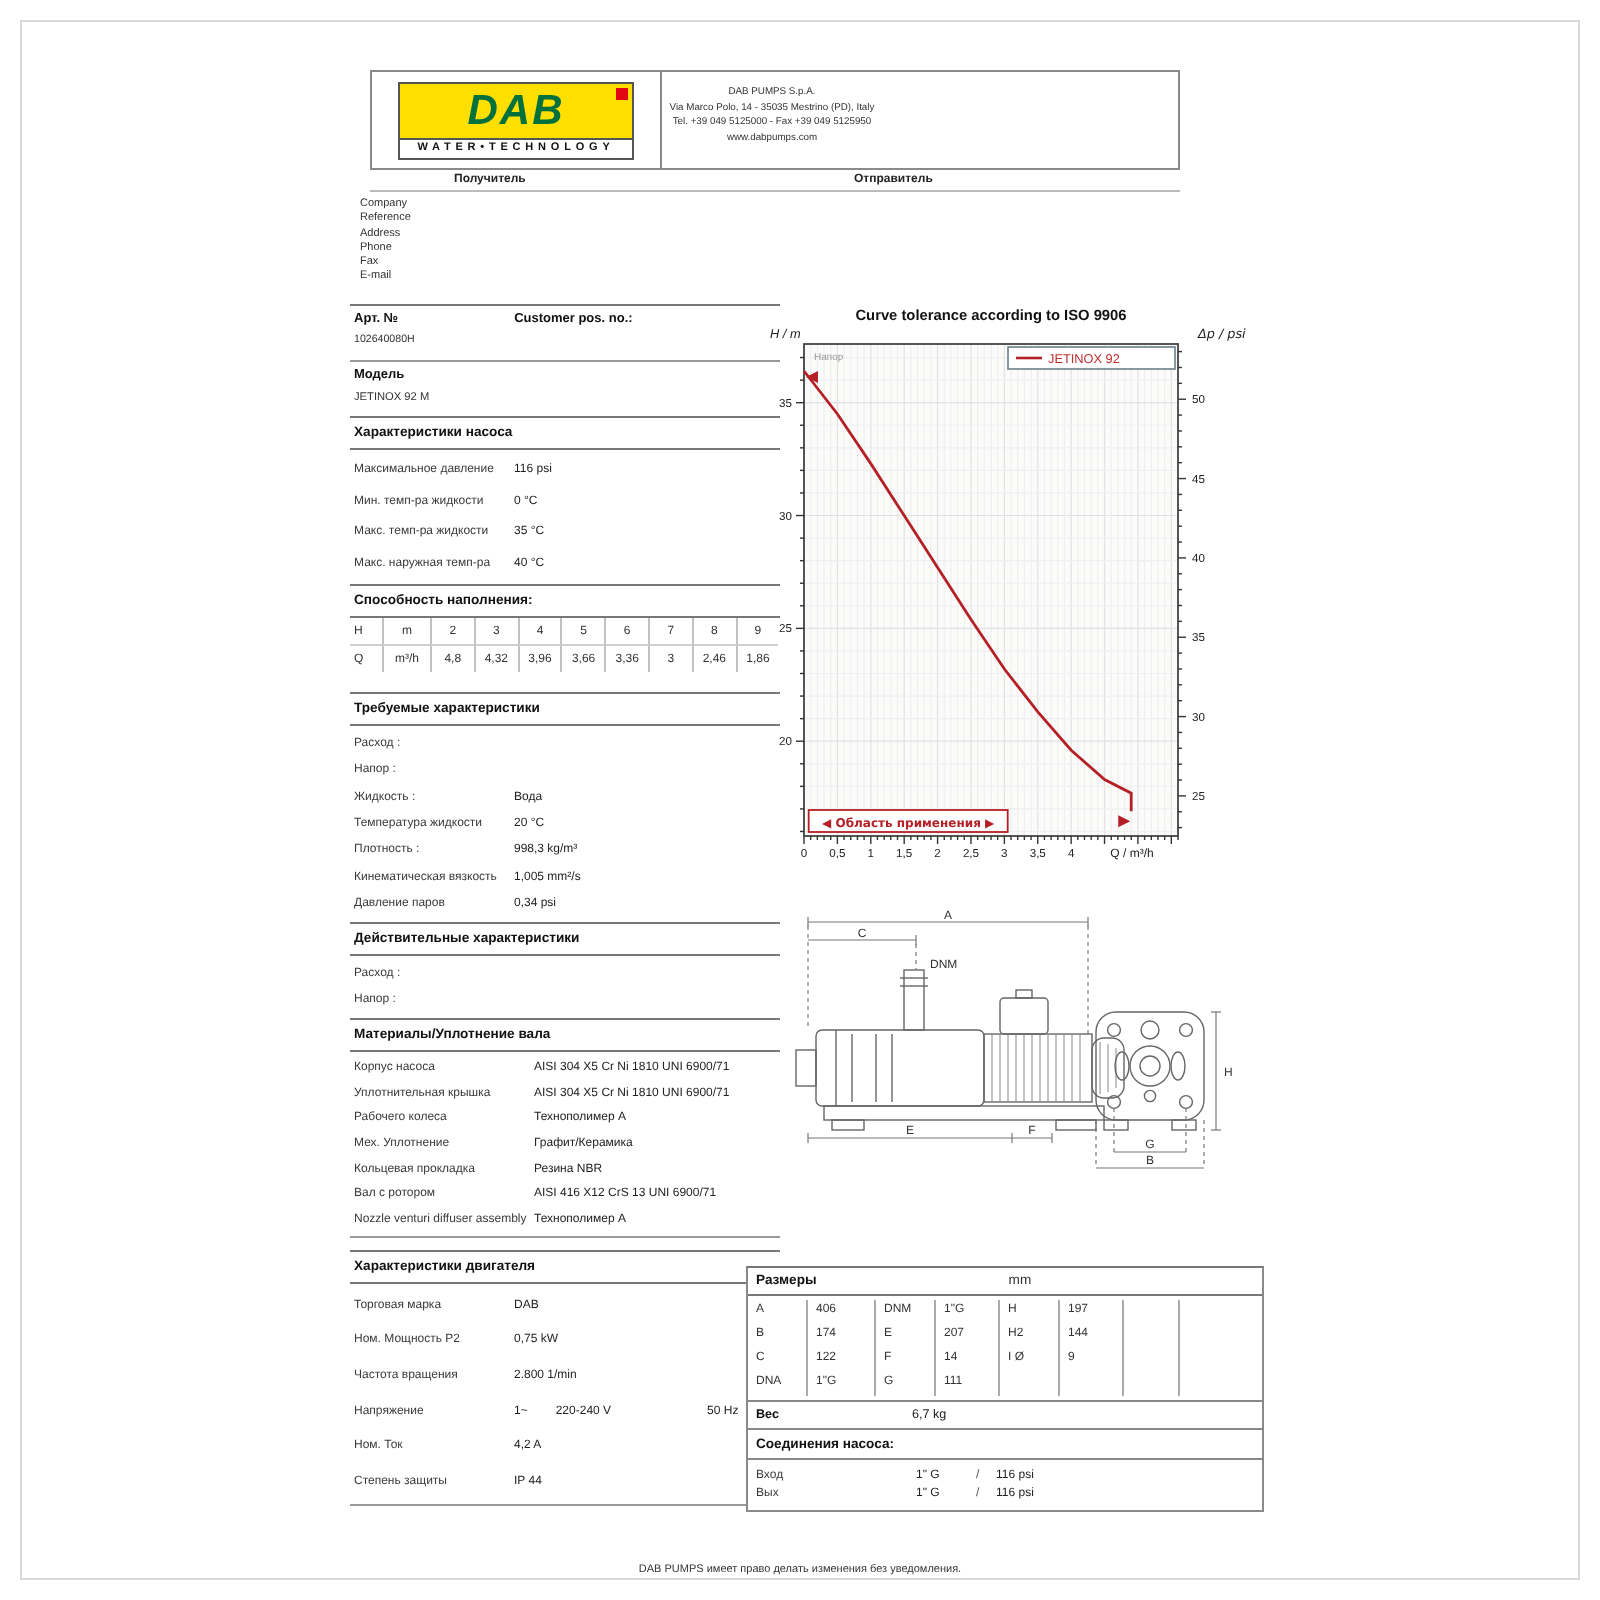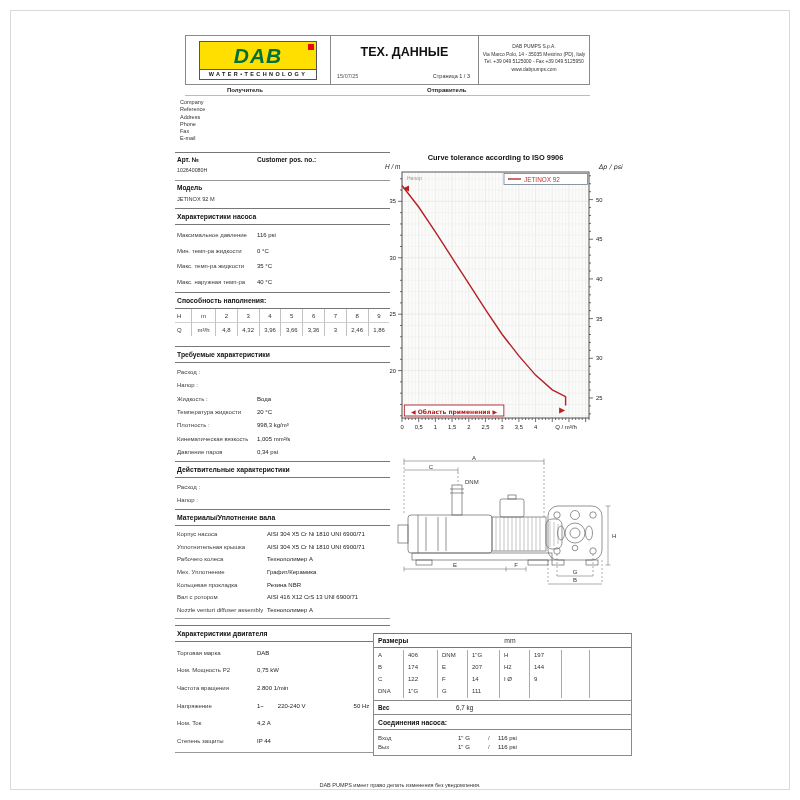--- a/index.html
+++ b/index.html
@@ -80,25 +80,20 @@
 
 <div class="abs hdr">
   <div class="hcell logo-wrap">
     <div class="logo">
       <div class="logo-top">
         <span class="logo-brand">DAB</span>
         <span class="logo-red"></span>
       </div>
       <div class="logo-strip">WATER•TECHNOLOGY</div>
     </div>
-  </div>
-  <div class="hcell tcell">
-    <div class="doc-title">ТЕХ. ДАННЫЕ</div>
-    <div class="doc-date">15/07/25</div>
-    <div class="doc-page">Страница 1 / 3</div>
   </div>
   <div class="hcell acell">
     <div>DAB PUMPS S.p.A.</div>
     <div>Via Marco Polo, 14 - 35035 Mestrino (PD), Italy</div>
     <div>Tel. +39 049 5125000 - Fax +39 049 5125950</div>
     <div>www.dabpumps.com</div>
   </div>
 </div>
 
 <div class="abs tofrom">

